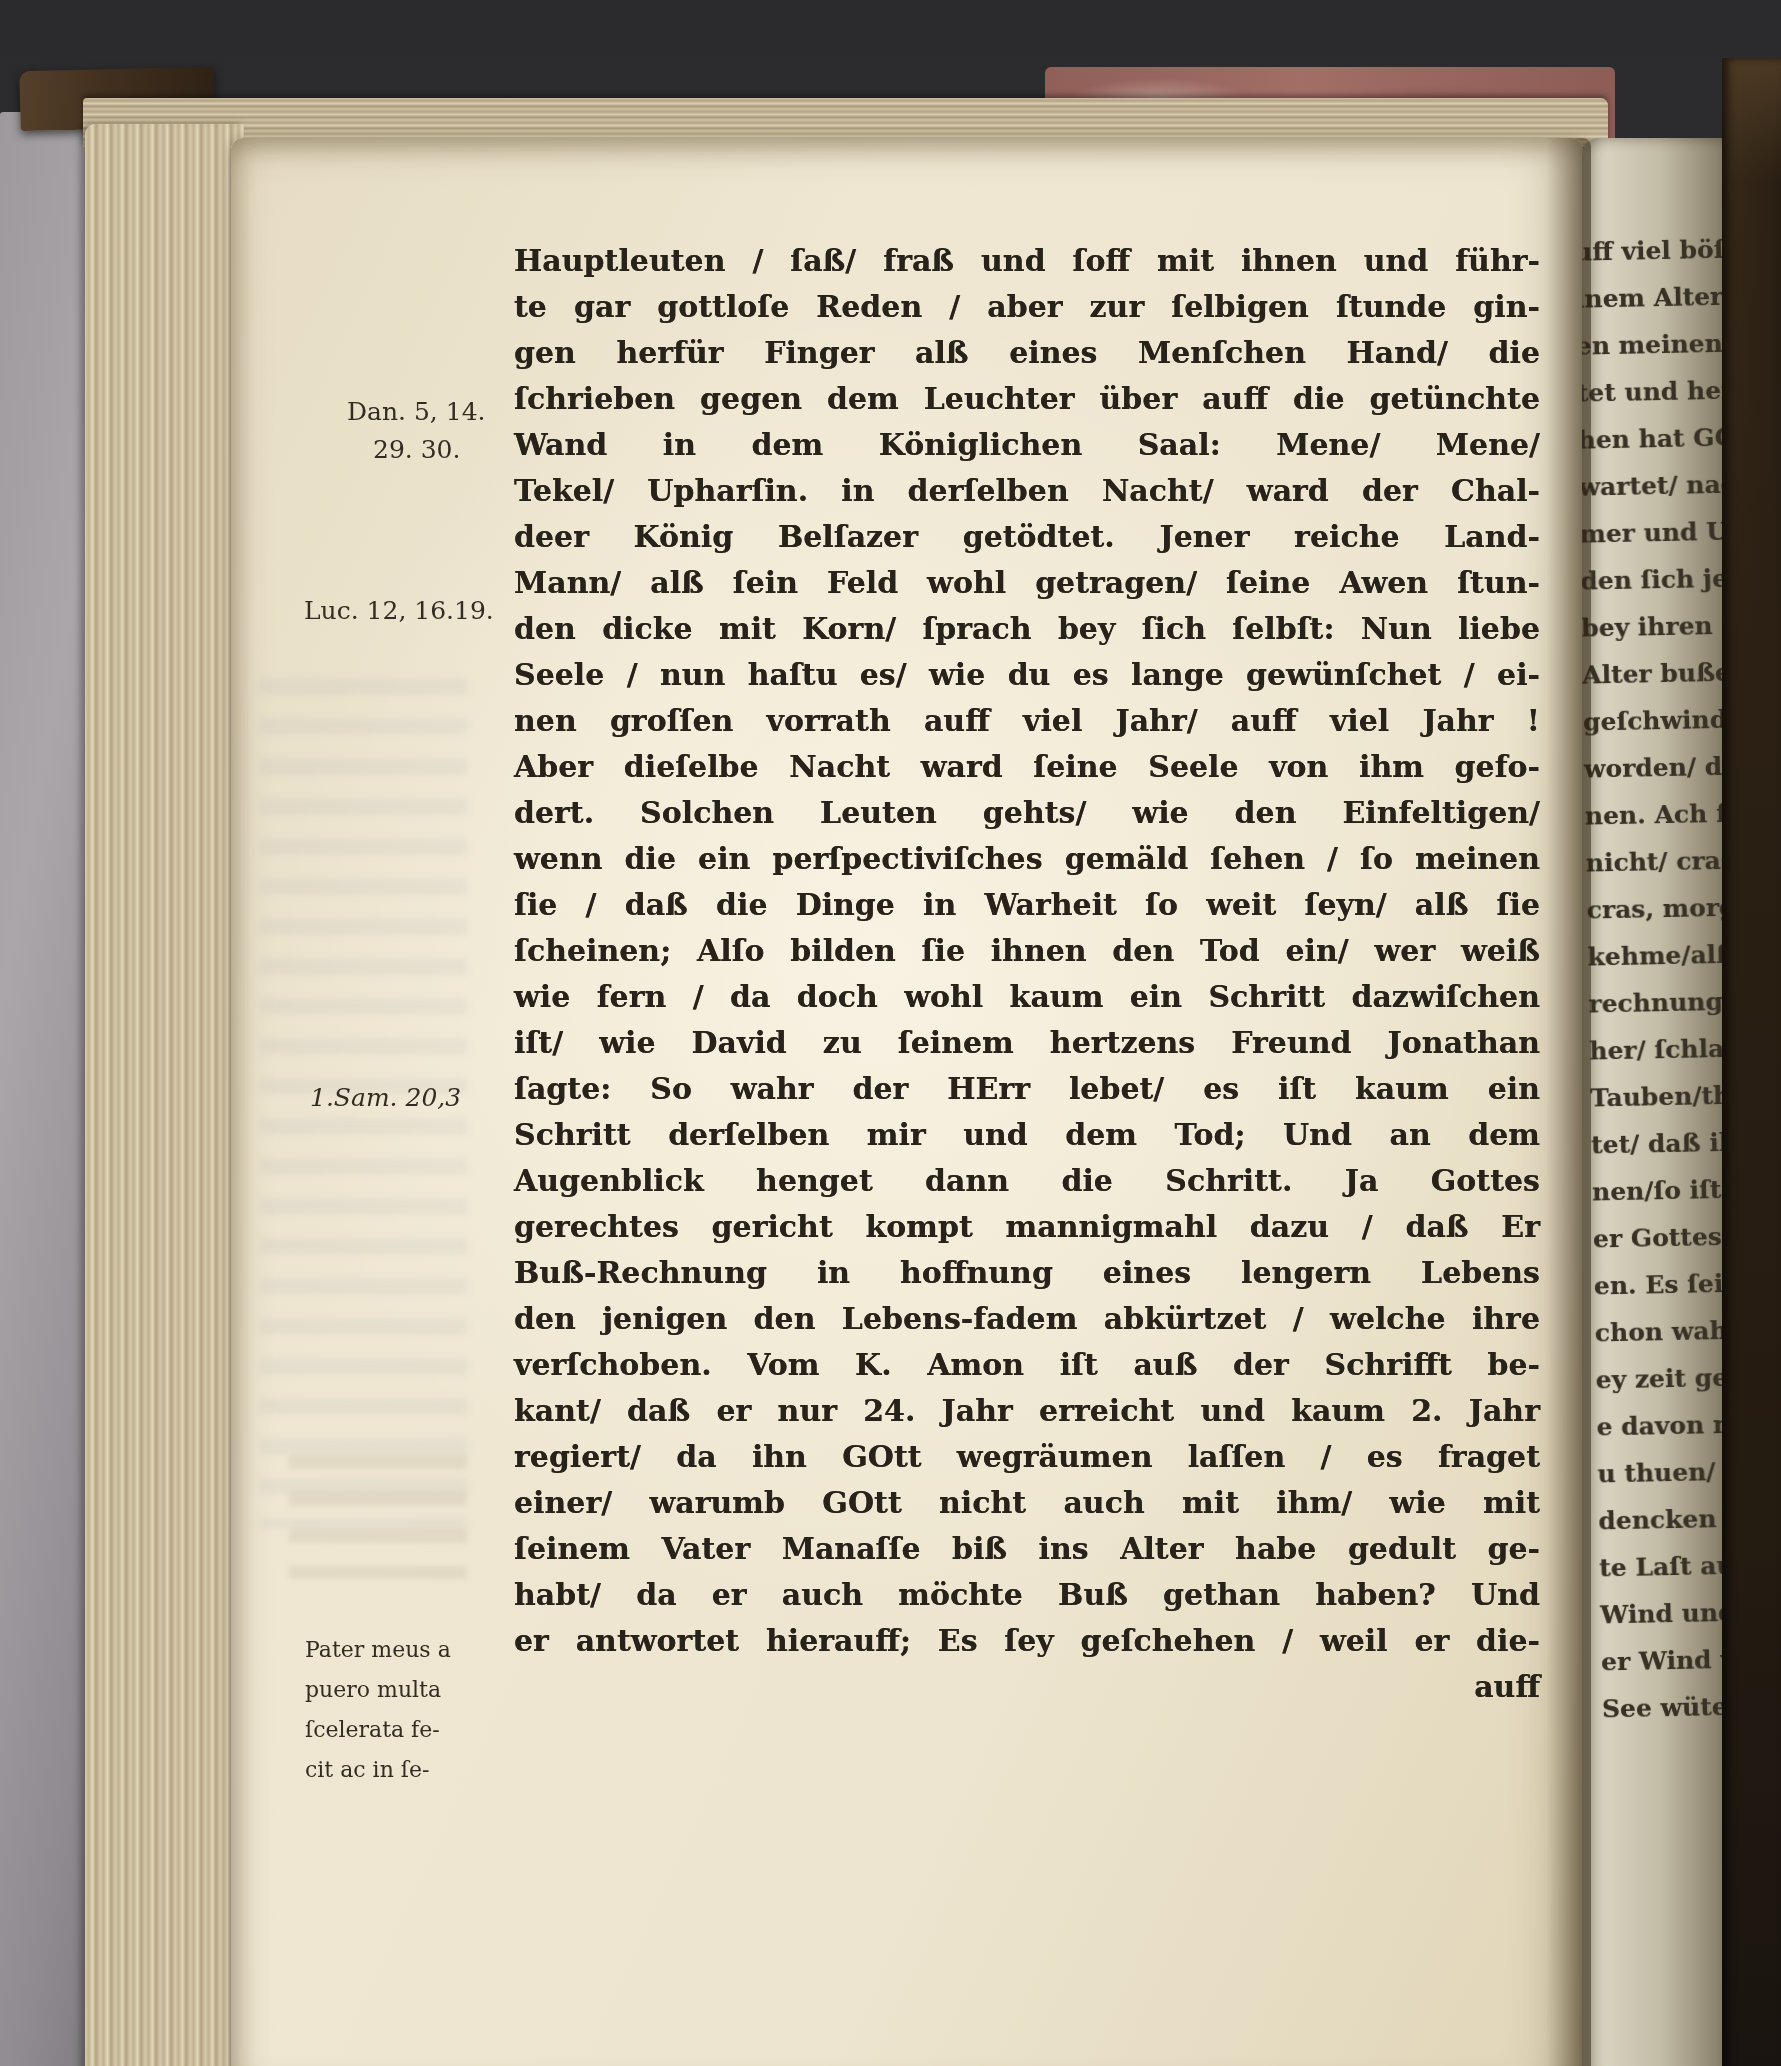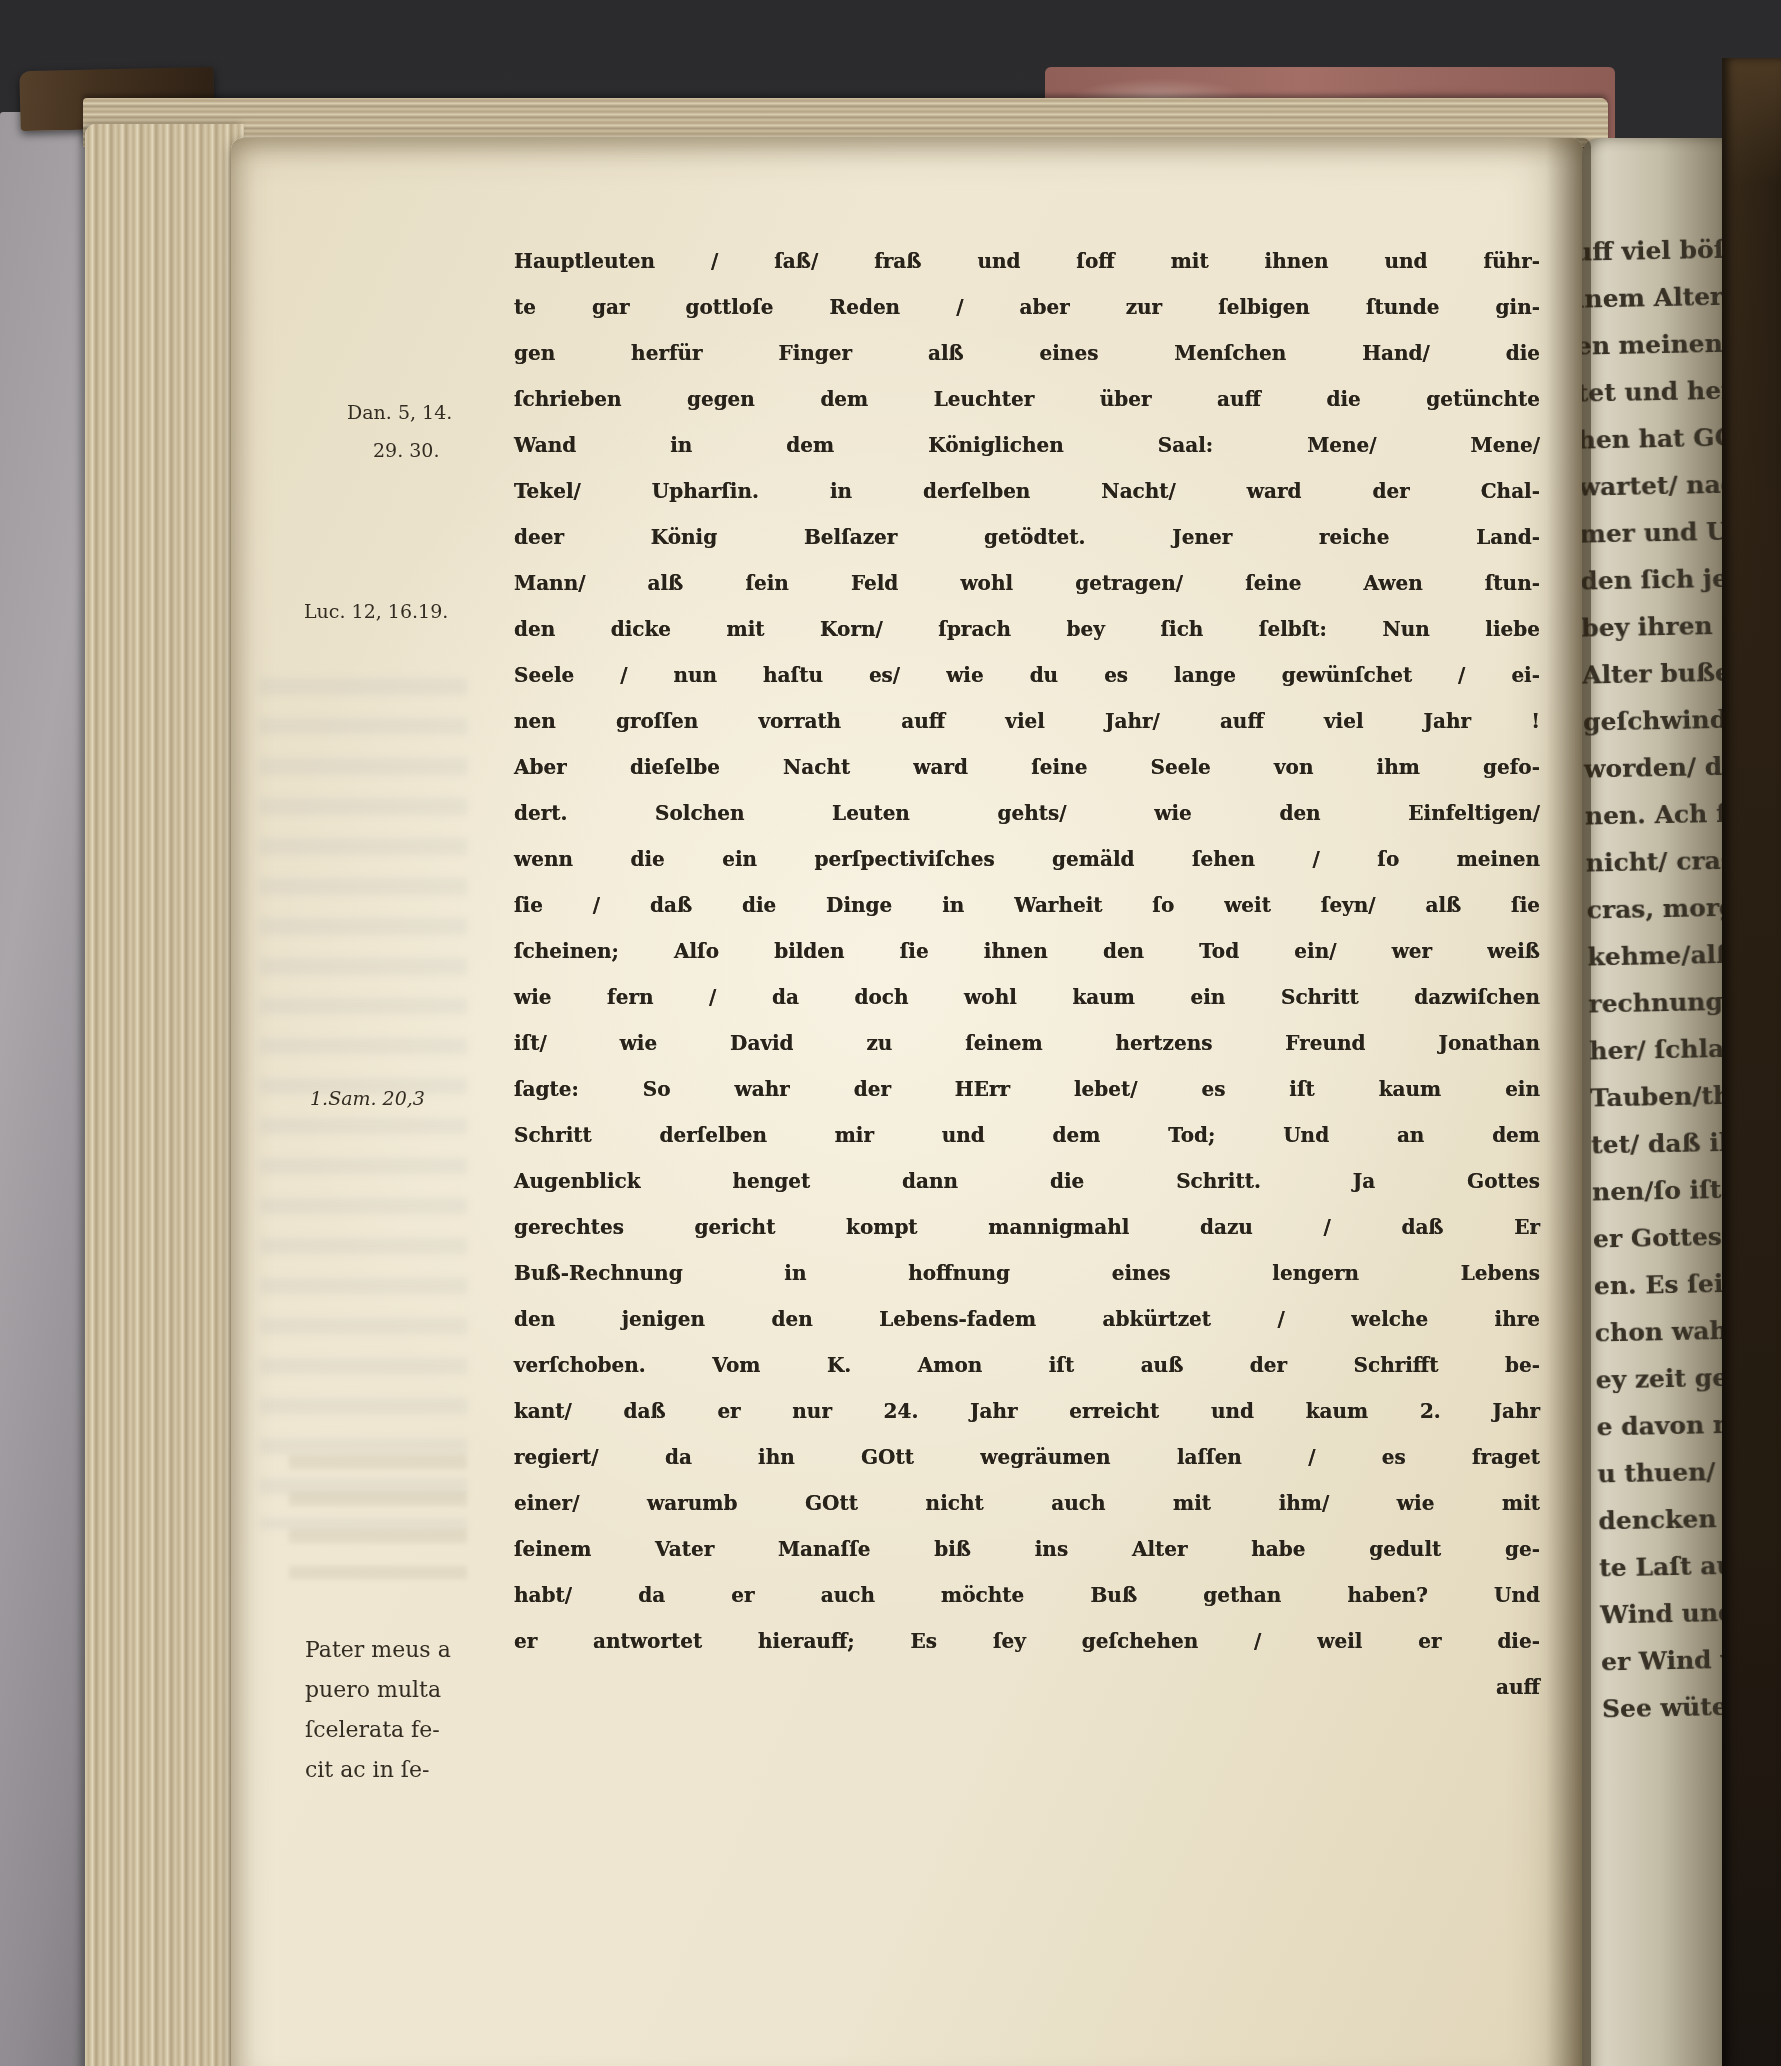--- a/index.html
+++ b/index.html
@@ -71,30 +71,30 @@
   .bleedthrough2{
     position:absolute;left:289px;top:1455px;width:178px;height:124px;
     background:repeating-linear-gradient(180deg,
       rgba(120,110,80,0.10) 0px, rgba(120,110,80,0.10) 14px,
       rgba(0,0,0,0) 14px, rgba(0,0,0,0) 37px);
     filter:blur(2.9px);
   }
   
   .text-block{
     position:absolute;left:514px;top:238px;width:1026px;
-    color:#27221a;font-weight:700;font-size:20px;
+    color:#27221a;font-weight:700;font-size:30px;
     text-shadow:0 0 0.4px rgba(39,34,26,.7);
   }
   .main-line{
     height:46px;line-height:46px;white-space:nowrap;
     text-align:justify;text-align-last:justify;overflow:visible;
   }
   .catchword-row{height:46px;line-height:46px;text-align:right;}
   
-  .note{position:absolute;color:#322c22;font-size:19px;font-weight:400;}
+  .note{position:absolute;color:#322c22;font-size:25px;font-weight:400;}
   .note .nline{line-height:38px;white-space:nowrap;}
   .note .indent{padding-left:26px;}
   .note-italic{font-size:22px;}
   .note-italic .nline{line-height:40px;}
   
   .right-page{
     position:absolute;left:1582px;top:138px;width:143px;height:1967px;
     background:linear-gradient(90deg,#c6bfab 0%,#d7d1bf 18%,#c3bca6 55%,#9e9680 82%,#837b66 100%);
     border-radius:16.5px 0 0 16.5px;
     box-shadow:inset 6.6px 0 12.4px rgba(40,30,15,.45);

